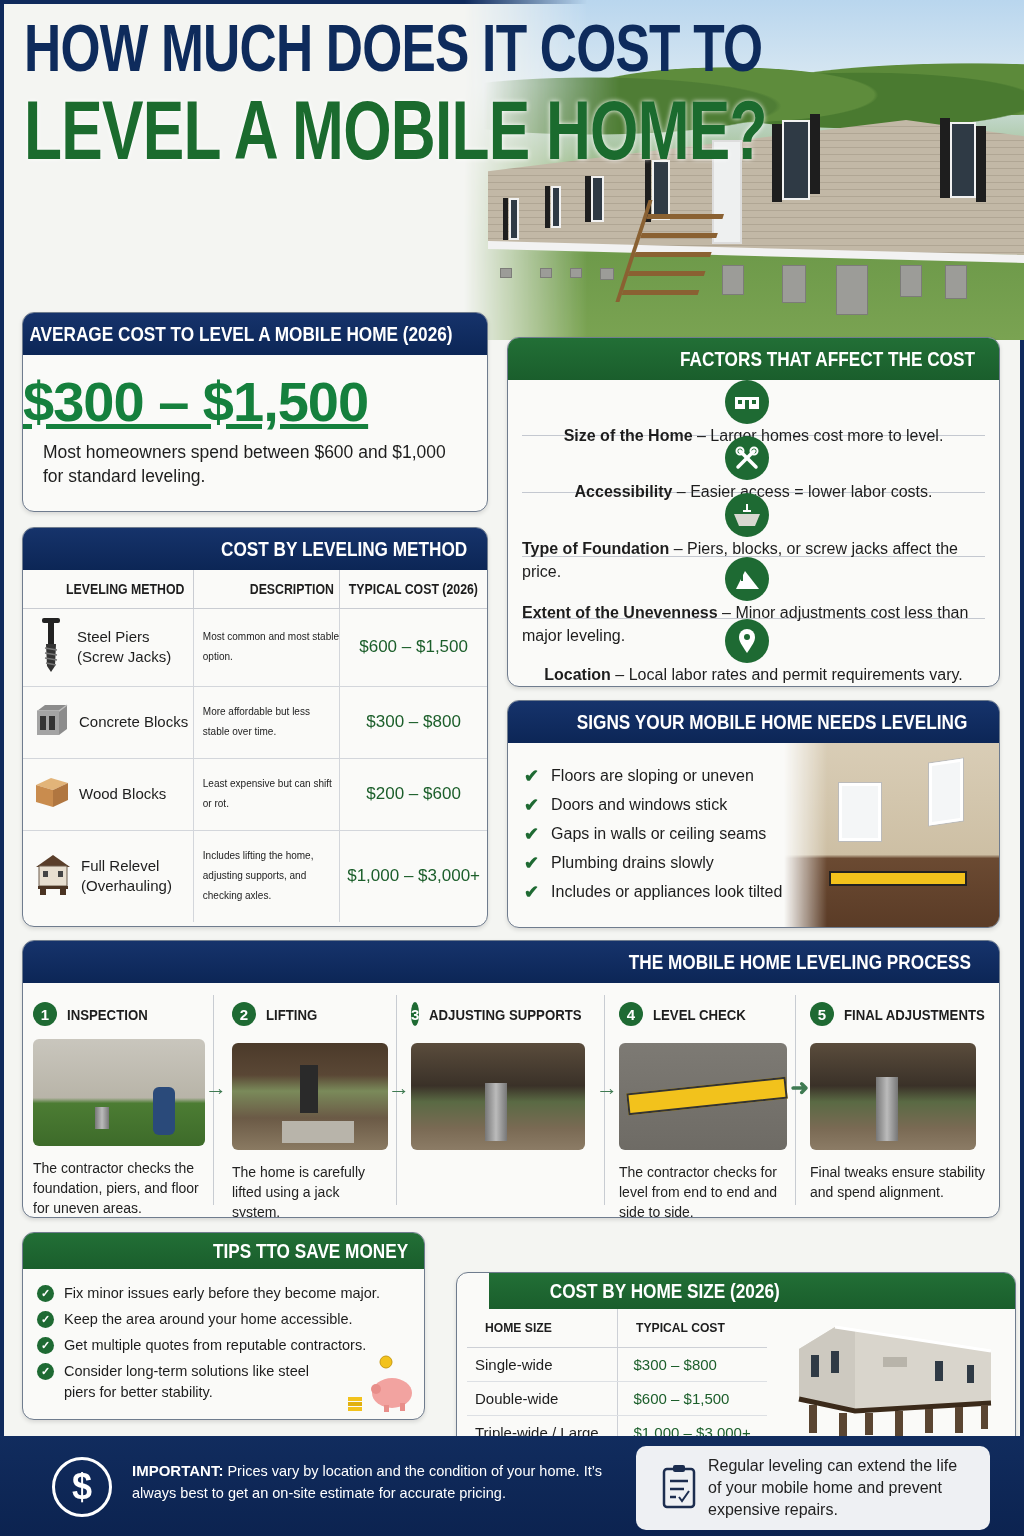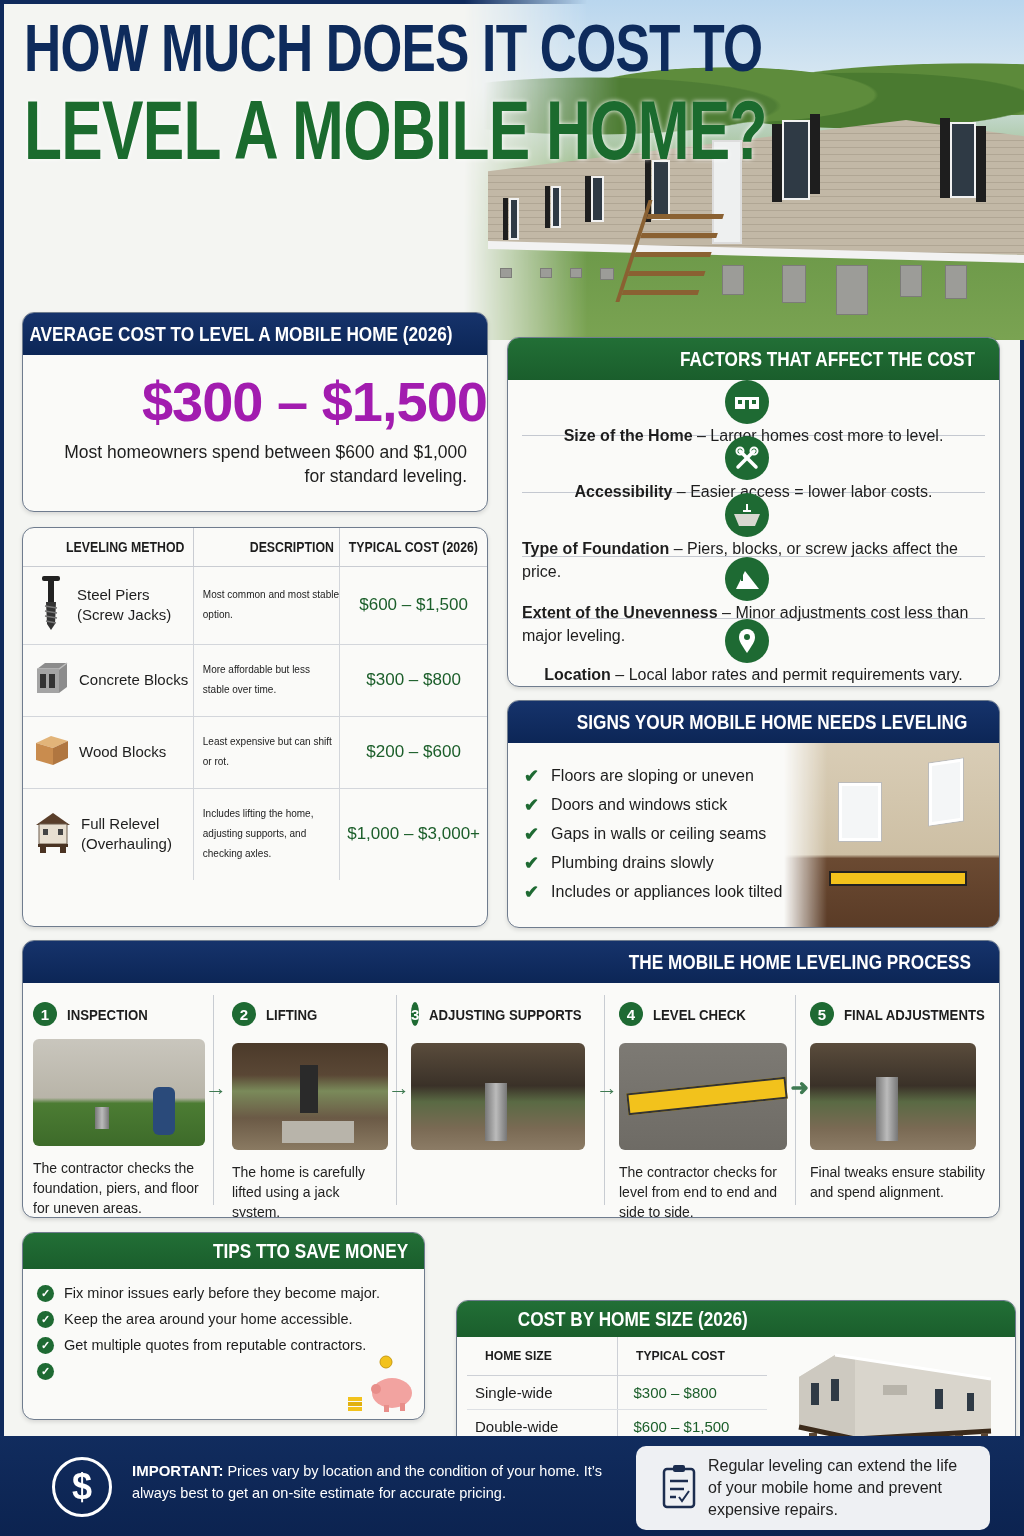--- a/index.html
+++ b/index.html
@@ -25,22 +25,22 @@
 
   
   .card { position: absolute; background: #fafaf8; border: 1.5px solid #6f7c8e; border-radius: 12px; overflow: hidden; box-shadow: 0 2px 4px rgba(0,0,0,0.12); }
   .card-head { height: 42px; display: flex; align-items: center; justify-content: flex-end; color: #fff; font-weight: 700; font-size: 20px; }
   .card-head span { display: inline-block; transform: scaleX(0.86); white-space: nowrap; }
   .navy { background: linear-gradient(180deg, #16336b, #0c2656); }
   .green { background: linear-gradient(180deg, #226f36, #1a5e2c); }
 
   
   .avg { left: 22px; top: 312px; width: 466px; height: 200px; }
-  .avg .big { text-align: right; color: #a21caf; font-size: 56px; font-weight: 700; margin-top: 14px; letter-spacing: -1px; }
-  .avg .sub { text-align: right; font-size: 17.5px; line-height: 24px; margin-top: 6px; padding: 0 20px; }
+  .avg .big { text-align: left; color: #15803d; font-size: 56px; font-weight: 700; margin-top: 14px; letter-spacing: -1px; text-decoration: underline; }
+  .avg .sub { text-align: left; font-size: 17.5px; line-height: 24px; margin-top: 6px; padding: 0 20px; }
 
   
   .method { left: 22px; top: 527px; width: 466px; height: 400px; }
   .method table { width: 100%; border-collapse: collapse; }
   .method th { font-size: 14px; font-weight: 700; height: 38px; border-bottom: 1px solid #c9ccd2; border-right: 1px solid #c9ccd2; text-align: right; }
   .method th span { display: inline-block; transform: scaleX(0.88); white-space: nowrap; }
   .method td { border-bottom: 1px solid #d3d6db; border-right: 1px solid #d3d6db; vertical-align: middle; }
   .method th:last-child, .method td:last-child { border-right: none; }
   .method tr:last-child td { border-bottom: none; }
   .m-name { display: flex; align-items: center; gap: 8px; padding-left: 10px; font-size: 15px; line-height: 20px; }
@@ -86,21 +86,21 @@
   .post { position: absolute; background: linear-gradient(90deg, #777, #bbb, #777); }
 
   
   .tips { left: 22px; top: 1232px; width: 403px; height: 188px; }
   .tips ul { list-style: none; margin: 14px 0 0 14px; }
   .tips li { display: flex; align-items: flex-start; font-size: 14.5px; line-height: 21px; margin-bottom: 5px; }
   .tick { width: 17px; height: 17px; border-radius: 50%; background: #1e6a33; color: #fff; font-size: 11px; font-weight: 700; display: flex; align-items: center; justify-content: center; margin: 2px 10px 0 0; flex: 0 0 17px; }
   .piggy { position: absolute; right: 8px; bottom: 6px; width: 70px; height: 58px; }
 
   
-  .size { left: 456px; top: 1300px; width: 560px; height: 188px; }
+  .size { left: 456px; top: 1272px; width: 560px; height: 188px; padding-left: 32px; }
   .size .card-head { justify-content: flex-start; padding-left: 42px; }
   .size table { position: absolute; left: 10px; top: 42px; width: 300px; border-collapse: collapse; }
   .size th { text-align: left; font-size: 13.5px; font-weight: 700; height: 38px; padding-left: 18px; border-bottom: 1px solid #cdd0d6; }
   .size th span { display: inline-block; transform: scaleX(0.9); transform-origin: left; }
   .size td { height: 34px; font-size: 15px; padding-left: 8px; border-bottom: 1px solid #dde0e4; }
   .size tr:last-child td { border-bottom: none; }
   .size td:first-child, .size th:first-child { border-right: 1px solid #cdd0d6; width: 150px; }
   .size td.c { color: #1b5e2a; padding-left: 16px; }
 
   
@@ -155,20 +155,23 @@
 
 <section class="card avg">
   <div class="card-head navy">
       <span>AVERAGE COST TO LEVEL A MOBILE HOME (2026)</span>
     </div>
   <div class="big">$300 – $1,500</div>
   <div class="sub">Most homeowners spend between $600 and $1,000 for standard leveling.</div>
 </section>
 
 <section class="card method">
+  <div class="card-head navy">
+      <span>COST BY LEVELING METHOD</span>
+    </div>
   <table>
     <thead>
       <tr>
         <th style="width:171px"><span>LEVELING METHOD</span></th>
         <th style="width:148px"><span>DESCRIPTION</span></th>
         <th><span>TYPICAL COST (2026)</span></th>
       </tr>
     </thead>
     <tbody>
       <tr style="height:78px">
@@ -409,20 +412,21 @@
     <li>
         <span class="tick">✓</span>
         <span>Keep the area around your home accessible.</span>
       </li>
     <li>
         <span class="tick">✓</span>
         <span>Get multiple quotes from reputable contractors.</span>
       </li>
     <li>
         <span class="tick">✓</span>
+        <span style="width:280px">Consider long-term solutions like steel piers for better stability.</span>
       </li>
   </ul>
   <span class="piggy">
     <svg width="70" height="58" viewBox="0 0 70 58">
         <circle cx="40" cy="7" r="6" fill="#f2c21c" stroke="#c99a10"></circle>
         <ellipse cx="46" cy="38" rx="20" ry="15" fill="#f2a3a0"></ellipse>
         <circle cx="30" cy="34" r="5" fill="#e88e8a"></circle>
         <rect x="38" y="50" width="5" height="7" fill="#e88e8a"></rect>
         <rect x="54" y="48" width="5" height="8" fill="#e88e8a"></rect>
         <rect x="2" y="42" width="14" height="4" fill="#f2c21c"></rect>

